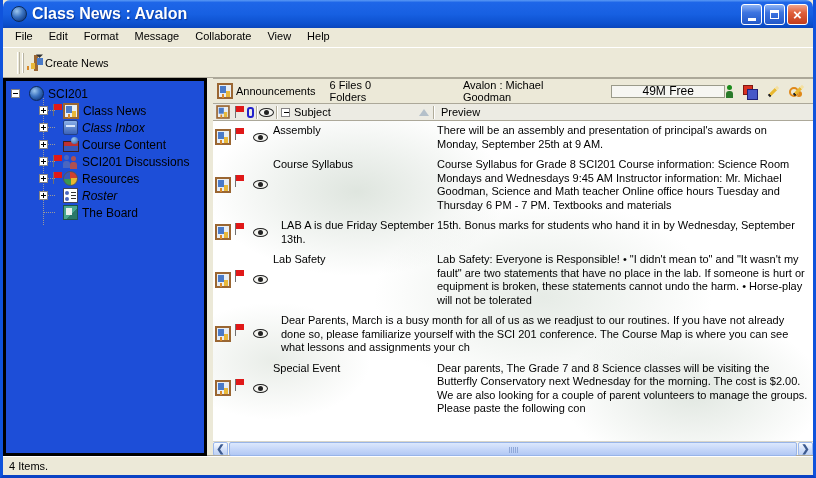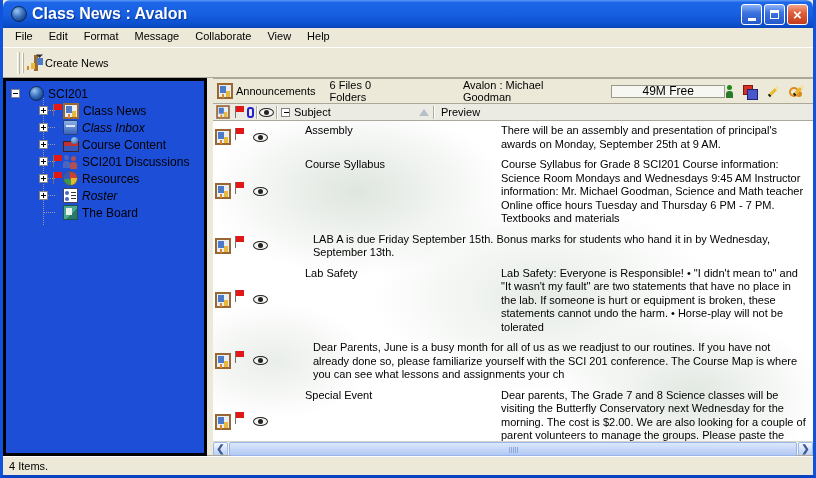--- a/index.html
+++ b/index.html
@@ -88,21 +88,21 @@
     border-bottom:7px solid #b4c0ca; margin-right:2px; }
   .ch-preview { flex:1; padding-left:5px; }
 
   
   .message-list { flex:1; background:#fff; overflow:hidden; position:relative; font-size:11px;
     background-image:
       radial-gradient(ellipse 230px 130px at 24% 22%, rgba(196,208,196,0.55), rgba(196,208,196,0) 65%),
       radial-gradient(ellipse 260px 150px at 55% 55%, rgba(200,212,200,0.45), rgba(200,212,200,0) 65%),
       radial-gradient(ellipse 200px 120px at 80% 85%, rgba(196,208,196,0.5), rgba(196,208,196,0) 65%),
       radial-gradient(ellipse 150px 90px at 10% 75%, rgba(200,210,198,0.4), rgba(200,210,198,0) 65%); }
-  .msg-row { display:flex; align-items:stretch; padding:2px 0 4px;gap:32px; }
+  .msg-row { display:flex; align-items:stretch; padding:2px 0 4px; }
   .msg-iconcell { width:58px; flex:0 0 58px; display:flex; align-items:center; }
   .msg-iconcell .news-icon { margin-left:2px; }
   .msg-iconcell .flag-icon { margin-left:3px; margin-top:-6px; }
   .msg-iconcell .eye-icon { margin-left:9px; }
   .msg-subject { width:156px; flex:0 0 156px; padding:1px 4px 0 2px; line-height:13.5px; color:#000; }
   .msg-preview { flex:1; padding:1px 4px 0 10px; line-height:13.5px; color:#000; }
 
   
   .h-scrollbar { height:15px; flex:0 0 15px; background:#f4f3ee; display:flex; align-items:stretch;
     border-top:1px solid #d8d5c8; }
@@ -380,21 +380,21 @@
             <div class="msg-subject">Lab Safety</div>
             <div class="msg-preview">Lab Safety: Everyone is Responsible! • "I didn't mean to" and "It wasn't my fault" are two statements that have no place in the lab. If someone is hurt or equipment is broken, these statements cannot undo the harm. • Horse-play will not be tolerated</div>
           </div>
 
           <div class="msg-row">
             <div class="msg-iconcell">
               <span class="news-icon"></span>
               <span class="flag-icon"></span>
               <span class="eye-icon"></span>
             </div>
-            <div class="msg-preview">Dear Parents,  June is a busy month for all of us as we readjust to our routines.  If you have not already done so, please familiarize yourself with the SCI 201 conference. The Course Map is where you can see what lessons and assignments your ch</div>
+            <div class="msg-preview">Dear Parents,  March is a busy month for all of us as we readjust to our routines.  If you have not already done so, please familiarize yourself with the SCI 201 conference. The Course Map is where you can see what lessons and assignments your ch</div>
           </div>
 
           <div class="msg-row">
             <div class="msg-iconcell">
               <span class="news-icon"></span>
               <span class="flag-icon"></span>
               <span class="eye-icon"></span>
             </div>
             <div class="msg-subject">Special Event</div>
             <div class="msg-preview">Dear parents,  The Grade 7 and 8 Science classes will be visiting the Butterfly Conservatory next Wednesday for the morning. The cost is $2.00. We are also looking for a couple of parent volunteers to manage the groups. Please paste the following con</div>

